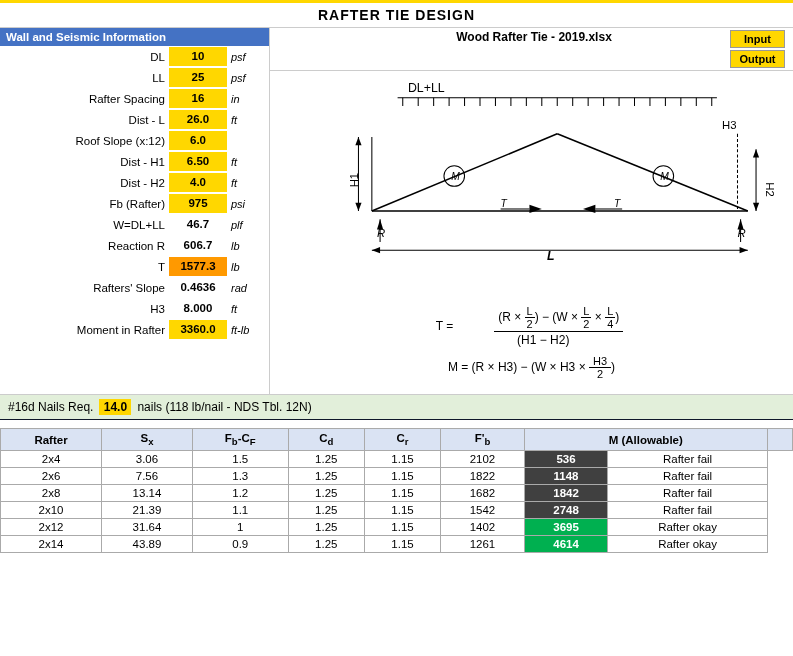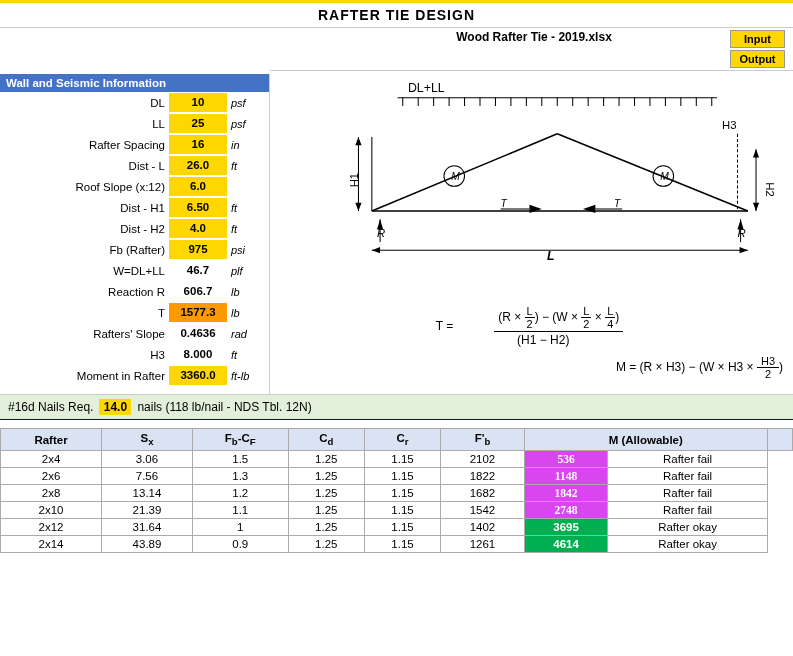--- a/index.html
+++ b/index.html
@@ -34,21 +34,20 @@
     .main-content {
       display: flex;
       width: 100%;
     }
 
     
     .left-panel {
       width: 270px;
       border-right: 1px solid #ccc;
       flex-shrink: 0;
-      margin-top: 46px;
     }
 
     .section-header {
       background: #4472c4;
       color: #fff;
       font-weight: bold;
       padding: 3px 6px;
       font-size: 11.5px;
     }
 
@@ -190,24 +189,23 @@
       font-weight: bold;
     }
 
     .rafter-table td {
       border: 1px solid #aaa;
       padding: 2px 5px;
       text-align: center;
     }
 
     .td-fail {
-      background: #d946ef;
+      background: #404040;
       color: #fff;
       font-weight: bold;
-      font-family: Liberation Serif, serif;
     }
 
     .td-okay {
       background: #00b050;
       color: #fff;
       font-weight: bold;
     }
 
     
     .diagram-svg {
@@ -439,21 +437,21 @@
                     <span>2</span>
                   </span> × <span style="display:inline-flex;flex-direction:column;align-items:center;vertical-align:middle;font-size:11px">
                     <span style="border-bottom:1px solid #000;padding:0 2px">L</span>
                     <span>4</span>
                   </span>)
               </span>
               <span class="denominator">(H1 − H2)</span>
             </span>
           </span>
         </div>
-        <div class="formula-line" style="margin-top:8px;justify-content:flex-end;">
+        <div class="formula-line" style="margin-top:8px;">
           <span class="formula-text">
             M = (R × H3) − (W × H3 × <span style="display:inline-flex;flex-direction:column;align-items:center;vertical-align:middle;font-size:11px">
                 <span style="border-bottom:1px solid #000;padding:0 4px">H3</span>
                 <span>2</span>
               </span>)
           </span>
         </div>
       </div>
 
     </div>

